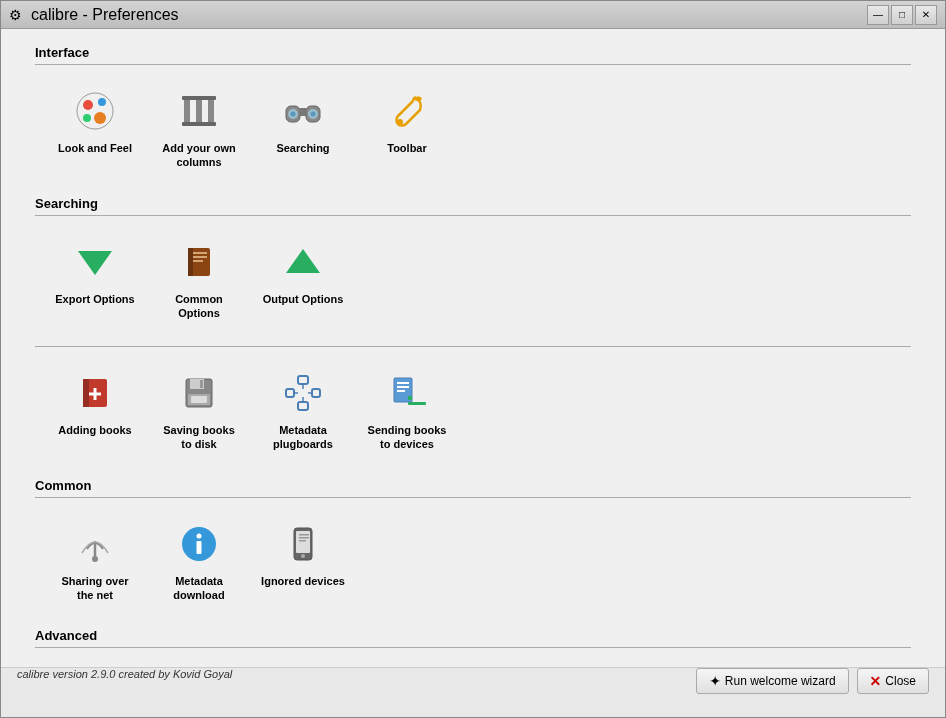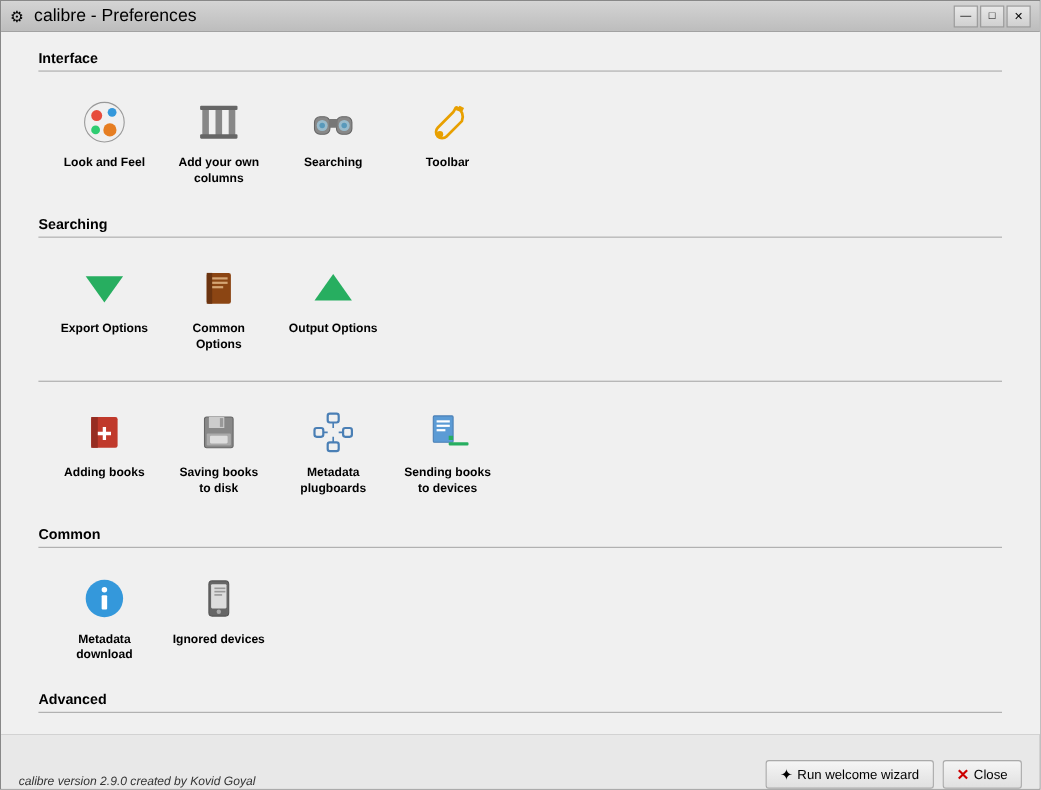--- a/index.html
+++ b/index.html
@@ -119,21 +119,21 @@
     .icon-svg {
       width: 42px;
       height: 42px;
     }
 
     .footer {
       height: 50px;
       background: #e8e8e8;
       border-top: 1px solid #ccc;
       display: flex;
-      align-items: flex-end;
+      align-items: flex-start;
       padding: 0 16px;
       flex-shrink: 0;
     }
     .footer-status {
       flex: 1;
       font-size: 11px;
       color: #333;
       font-style: italic;
     }
     .footer-buttons {
@@ -353,20 +353,32 @@
 
       </div>
     </div>
 
     <div class="section">
       <div class="section-title">Common</div>
       <hr class="section-divider">
       <div class="items-row">
 
 
+        <div class="pref-item">
+          <div class="pref-item-icon">
+            <svg class="icon-svg" viewBox="0 0 42 42" xmlns="http://www.w3.org/2000/svg">
+
+              <line x1="21" y1="36" x2="21" y2="18" stroke="#888" stroke-width="2.5"></line>
+              <path d="M13,26 Q21,14 29,26" fill="none" stroke="#888" stroke-width="2"></path>
+              <path d="M8,30 Q21,8 34,30" fill="none" stroke="#aaa" stroke-width="1.5"></path>
+              <circle cx="21" cy="36" r="3" fill="#888"></circle>
+            </svg>
+          </div>
+          <span class="pref-item-label">Sharing over the net</span>
+        </div>
 
         <div class="pref-item">
           <div class="pref-item-icon">
             <svg class="icon-svg" viewBox="0 0 42 42" xmlns="http://www.w3.org/2000/svg">
 
               <circle cx="21" cy="21" r="17" fill="#3498db"></circle>
               <circle cx="21" cy="13" r="2.5" fill="white"></circle>
               <rect x="18.5" y="18" width="5" height="13" rx="1" fill="white"></rect>
             </svg>
           </div>

